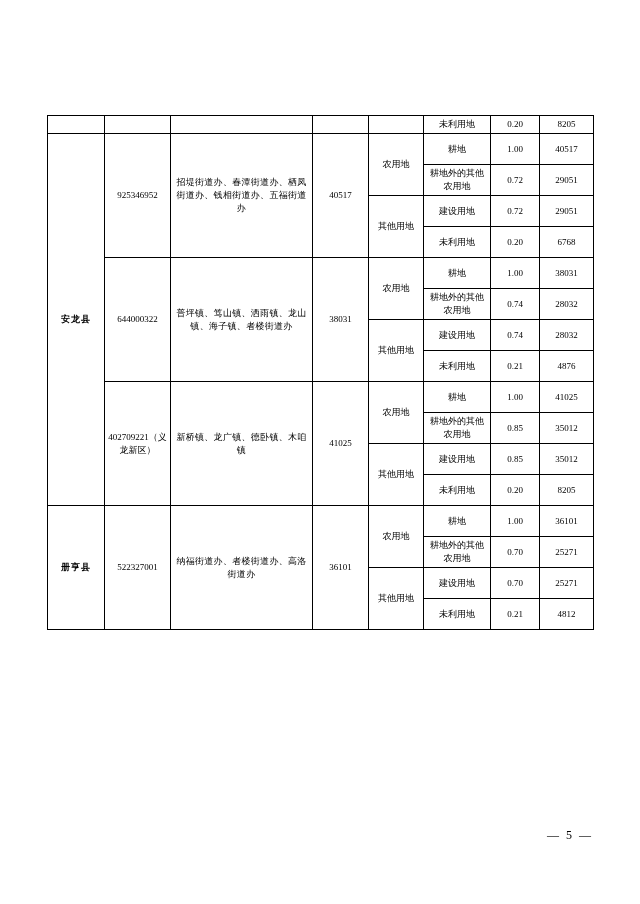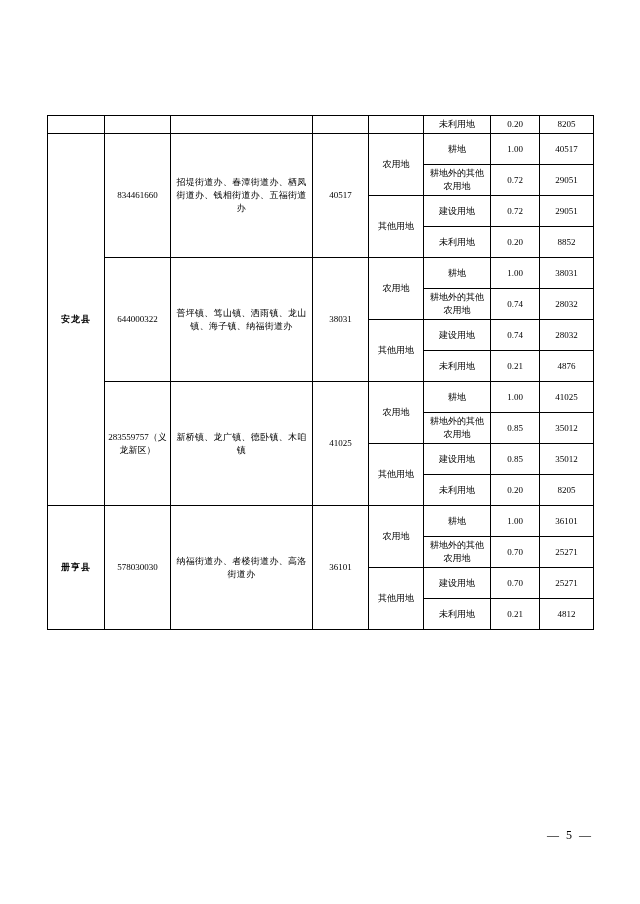--- a/index.html
+++ b/index.html
@@ -119,21 +119,21 @@
           <td class="towns"></td>
           <td class="num"></td>
           <td class="cat"></td>
           <td class="subcat">未利用地</td>
           <td class="val">0.20</td>
           <td class="val">8205</td>
         </tr>
 
         <tr class="tall-row">
           <td class="county" rowspan="12">安龙县</td>
-          <td class="code" rowspan="4">834461660</td>
+          <td class="code" rowspan="4">925346952</td>
           <td class="towns" rowspan="4">招堤街道办、春潭街道办、栖凤街道办、钱相街道办、五福街道办</td>
           <td class="num" rowspan="4">40517</td>
           <td class="cat" rowspan="2">农用地</td>
           <td class="subcat">耕地</td>
           <td class="val">1.00</td>
           <td class="val">40517</td>
         </tr>
         <tr class="tall-row">
           <td class="subcat">耕地外的其他农用地</td>
           <td class="val">0.72</td>
@@ -141,26 +141,26 @@
         </tr>
         <tr class="tall-row">
           <td class="cat" rowspan="2">其他用地</td>
           <td class="subcat">建设用地</td>
           <td class="val">0.72</td>
           <td class="val">29051</td>
         </tr>
         <tr class="tall-row">
           <td class="subcat">未利用地</td>
           <td class="val">0.20</td>
-          <td class="val">8852</td>
+          <td class="val">6768</td>
         </tr>
 
         <tr class="tall-row">
           <td class="code" rowspan="4">644000322</td>
-          <td class="towns" rowspan="4">普坪镇、笃山镇、洒雨镇、龙山镇、海子镇、纳福街道办</td>
+          <td class="towns" rowspan="4">普坪镇、笃山镇、洒雨镇、龙山镇、海子镇、者楼街道办</td>
           <td class="num" rowspan="4">38031</td>
           <td class="cat" rowspan="2">农用地</td>
           <td class="subcat">耕地</td>
           <td class="val">1.00</td>
           <td class="val">38031</td>
         </tr>
         <tr class="tall-row">
           <td class="subcat">耕地外的其他农用地</td>
           <td class="val">0.74</td>
           <td class="val">28032</td>
@@ -171,21 +171,21 @@
           <td class="val">0.74</td>
           <td class="val">28032</td>
         </tr>
         <tr class="tall-row">
           <td class="subcat">未利用地</td>
           <td class="val">0.21</td>
           <td class="val">4876</td>
         </tr>
 
         <tr class="tall-row">
-          <td class="code" rowspan="4">283559757（义龙新区）</td>
+          <td class="code" rowspan="4">402709221（义龙新区）</td>
           <td class="towns" rowspan="4">新桥镇、龙广镇、德卧镇、木咱镇</td>
           <td class="num" rowspan="4">41025</td>
           <td class="cat" rowspan="2">农用地</td>
           <td class="subcat">耕地</td>
           <td class="val">1.00</td>
           <td class="val">41025</td>
         </tr>
         <tr class="tall-row">
           <td class="subcat">耕地外的其他农用地</td>
           <td class="val">0.85</td>
@@ -198,21 +198,21 @@
           <td class="val">35012</td>
         </tr>
         <tr class="tall-row">
           <td class="subcat">未利用地</td>
           <td class="val">0.20</td>
           <td class="val">8205</td>
         </tr>
 
         <tr class="tall-row">
           <td class="county" rowspan="4">册亨县</td>
-          <td class="code" rowspan="4">578030030</td>
+          <td class="code" rowspan="4">522327001</td>
           <td class="towns" rowspan="4">纳福街道办、者楼街道办、高洛街道办</td>
           <td class="num" rowspan="4">36101</td>
           <td class="cat" rowspan="2">农用地</td>
           <td class="subcat">耕地</td>
           <td class="val">1.00</td>
           <td class="val">36101</td>
         </tr>
         <tr class="tall-row">
           <td class="subcat">耕地外的其他农用地</td>
           <td class="val">0.70</td>

